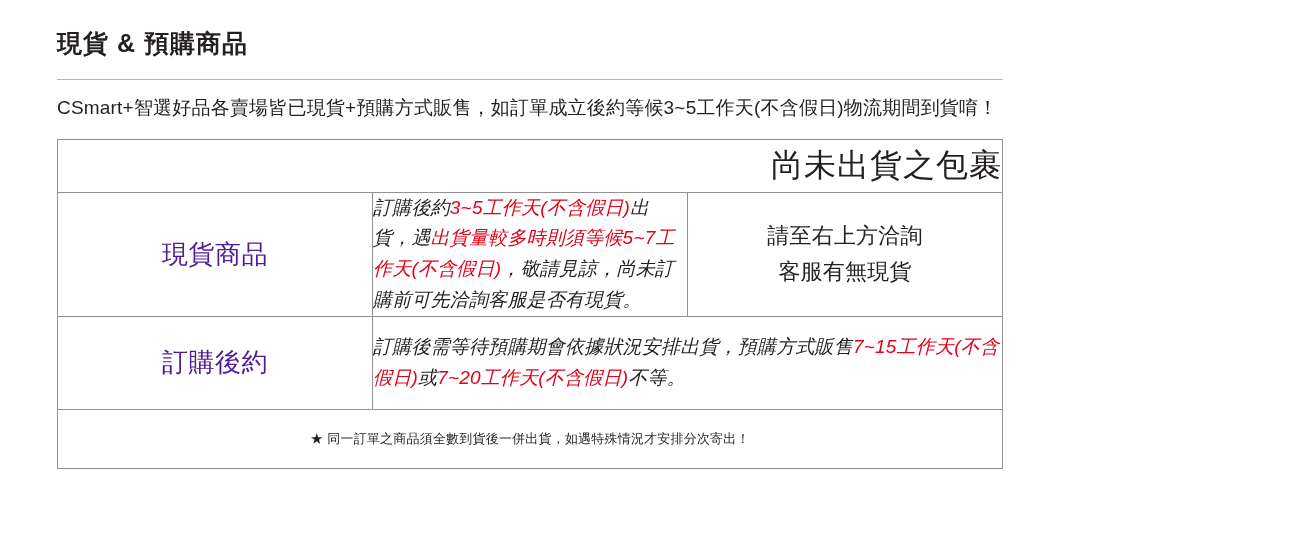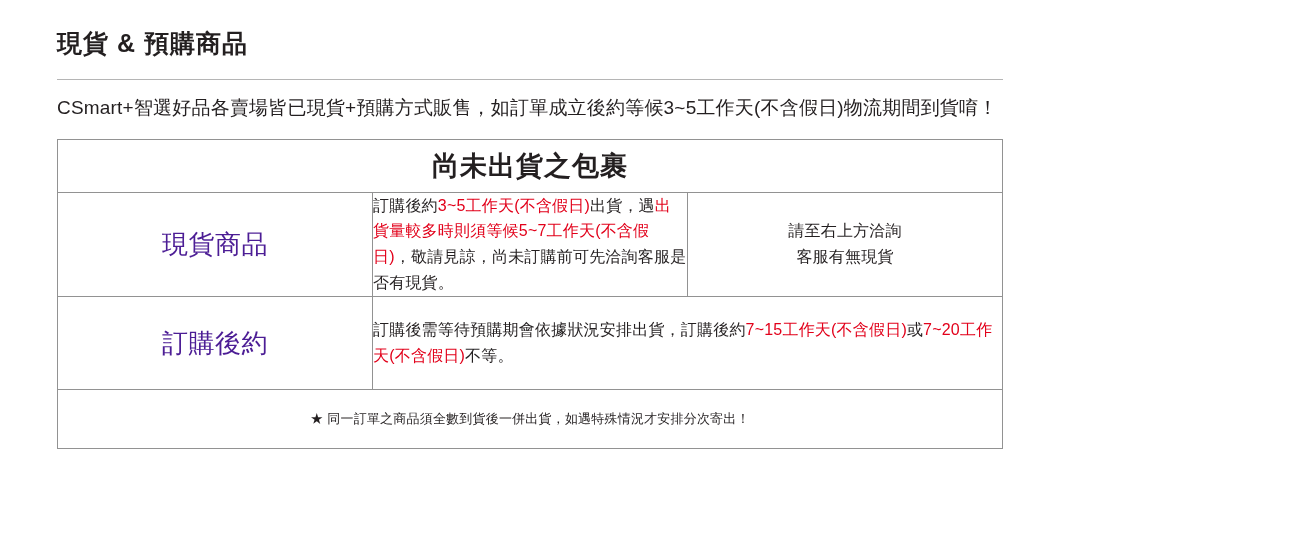--- a/index.html
+++ b/index.html
@@ -47,46 +47,47 @@
     width: 100%;
     border-collapse: collapse;
     table-layout: fixed;
   }
   table.info td {
     border: 1px solid #929292;
     vertical-align: middle;
     padding: 0;
   }
   .th-main {
-    text-align: center;
-    font-size: 27px;
-    font-weight: 700;
+    text-align: right;
+    font-size: 32px;
+    font-weight: 400;
     letter-spacing: 1px;
     height: 52px;
     color: #231f20;
   }
   .cell-label {
     width: 158px;
     text-align: center;
     font-size: 26px;
     color: #4c1d95;
     letter-spacing: 0.5px;
     font-family: Liberation Serif, serif;
   }
   .cell-body {
     padding: 14px 20px 16px 20px;
-    font-size: 16px;
+    font-size: 19px;
     line-height: 1.62;
     color: #231f20;
     letter-spacing: 0.2px;
+    font-style: italic;
   }
   .cell-aside {
     width: 208px;
     text-align: center;
-    font-size: 16px;
+    font-size: 22px;
     line-height: 1.62;
     color: #231f20;
     letter-spacing: 0.2px;
     padding: 10px 6px;
   }
   .row-stock td { height: 92px; }
   .row-preorder td { height: 92px; }
   .cell-footnote {
     text-align: center;
     font-size: 13px;
@@ -118,21 +119,21 @@
           <span><span>訂購後約</span><span class="hl">3~5工作天(不含假日)</span><span>出貨，遇</span><span class="hl">出貨量較多時則須等候5~7工作天(不含假日)</span><span>，敬請見諒，尚未訂購前可先洽詢客服是否有現貨。</span></span>
         </td>
         <td class="cell-aside">
           <span>請至右上方洽詢<br>客服有無現貨</span>
         </td>
       </tr>
 
       <tr class="row-preorder">
         <td class="cell-label">訂購後約</td>
         <td class="cell-body" colspan="2">
-          <span><span>訂購後需等待預購期會依據狀況安排出貨，訂購後約</span><span class="hl">7~15工作天(不含假日)</span><span>或</span><span class="hl">7~20工作天(不含假日)</span><span>不等。</span></span>
+          <span><span>訂購後需等待預購期會依據狀況安排出貨，預購方式販售</span><span class="hl">7~15工作天(不含假日)</span><span>或</span><span class="hl">7~20工作天(不含假日)</span><span>不等。</span></span>
         </td>
       </tr>
 
       <tr>
         <td class="cell-footnote" colspan="3">★ 同一訂單之商品須全數到貨後一併出貨，如遇特殊情況才安排分次寄出！</td>
       </tr>
     </tbody>
   </table>
 
 </div>

